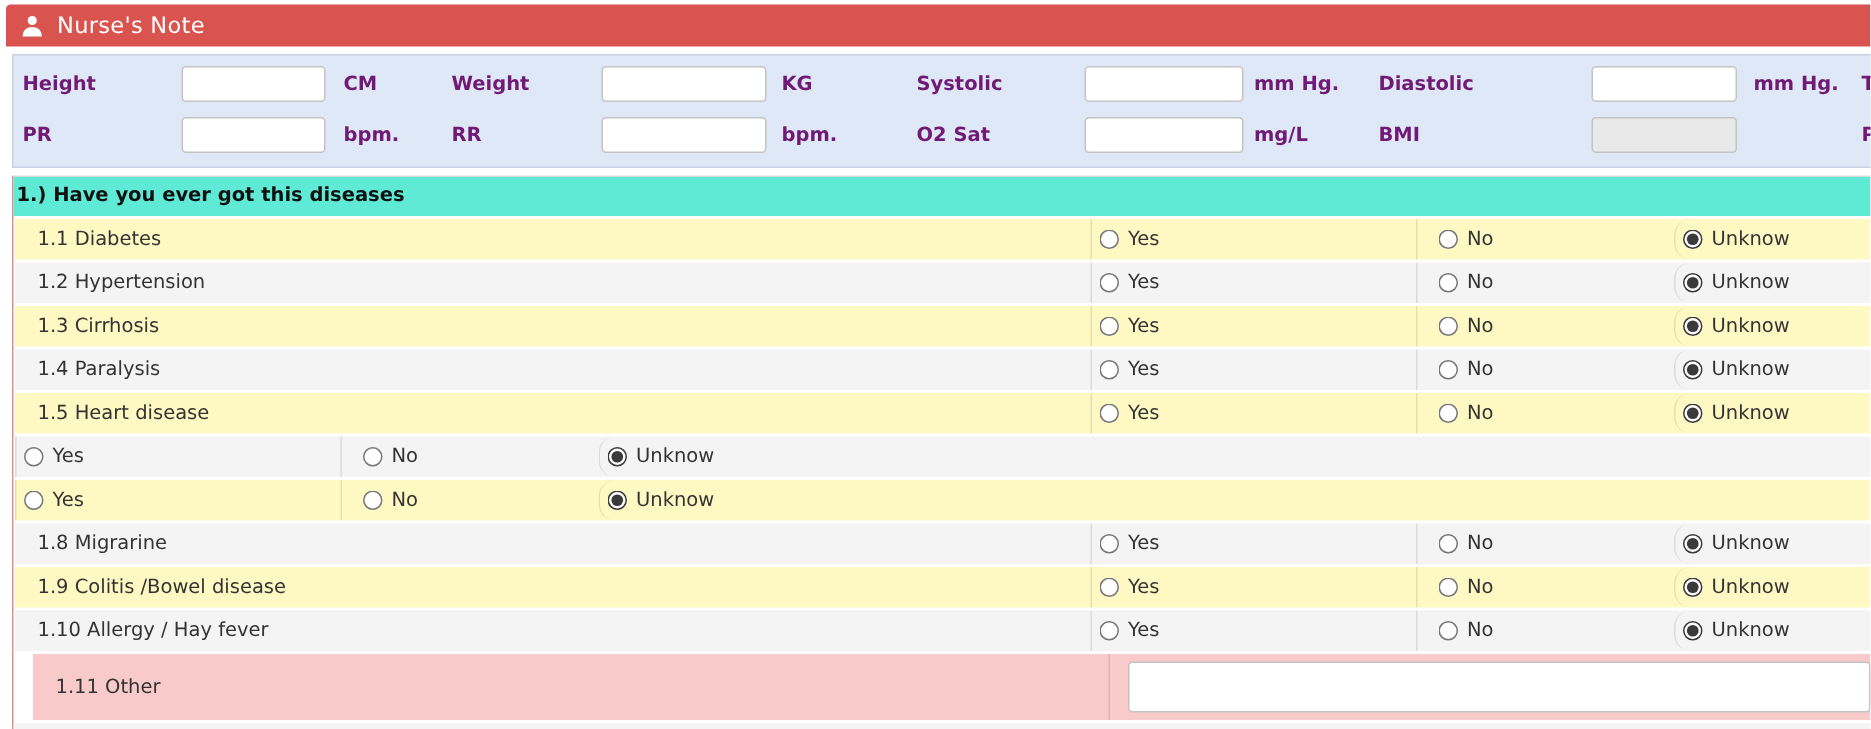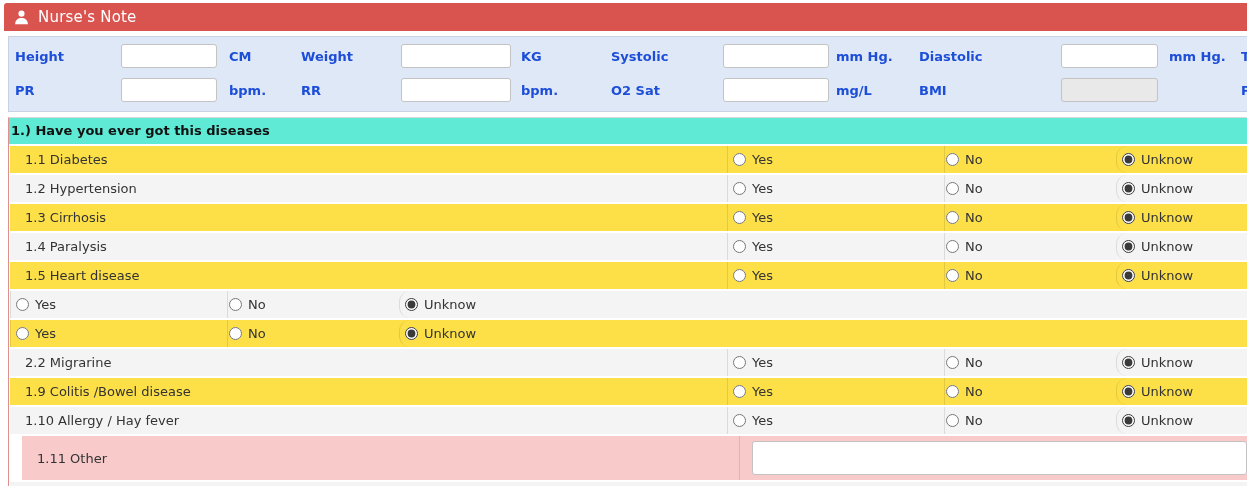--- a/index.html
+++ b/index.html
@@ -29,21 +29,21 @@
     position: absolute; left: 8px; top: 36px; width: 1245px; height: 76px;
     background: #dfe8f6;
     border: 1px solid #c8d2e4;
     box-sizing: border-box;
   }
   .v-row { position: absolute; left: 0; height: 26px; width: 100%; }
   .v-row.r1 { top: 7px; }
   .v-row.r2 { top: 41px; }
   .v-label, .v-unit {
     position: absolute; top: 0; line-height: 26px;
-    font-weight: bold; color: #1d4ed8; white-space: nowrap;
+    font-weight: bold; color: #701a75; white-space: nowrap;
   }
   .v-input {
     position: absolute; top: 0; height: 24px;
     border: 1px solid #c3c3c3; border-radius: 3px;
     background: #ffffff; box-sizing: border-box;
     padding: 0 6px; font-size: 13px; font-family: inherit;
   }
   .v-input:disabled { background: #e9e9e9; }
 
   
@@ -55,26 +55,26 @@
   }
   .q-title {
     height: 26px; line-height: 26px;
     font-weight: bold; color: #111;
     padding-left: 2px; background: #5eead4;
   }
   .q-row {
     height: 27px; margin-top: 2px; margin-left: 1px;
     display: flex; align-items: stretch;
   }
-  .q-row.pink { background: #fde047; }
+  .q-row.pink { background: #fef9c3; }
   .q-row.gray { background: #f4f4f4; }
   .q-cell { display: flex; align-items: center; box-sizing: border-box; }
   .q-cell.c-label { width: 717px; padding-left: 15px; }
   .q-cell.c-yes   { width: 217px; border-left: 1px solid rgba(0,0,0,0.10); padding-left: 5px; }
-  .q-cell.c-no    { width: 172px; border-left: 1px solid rgba(0,0,0,0.10); padding-left: 1px; align-items: center; }
+  .q-cell.c-no    { width: 172px; border-left: 1px solid rgba(0,0,0,0.10); padding-left: 14px; align-items: center; }
   .q-cell.c-unk   { flex: 1;      border-left: 1px solid rgba(0,0,0,0.10); padding-left: 5px; border-radius: 11px; }
   .q-cell label { display: flex; align-items: center; gap: 4px; cursor: pointer; }
   .q-cell input[type="radio"] {
     width: 13px; height: 13px; margin: 0 2px 0 0;
     accent-color: #3a3a3a;
   }
   .q-other {
     height: 44px; margin-top: 2px; margin-left: 13px;
     background: #f8caca; display: flex; align-items: center;
   }
@@ -282,21 +282,21 @@
             </label>
           </div>
           <div class="q-cell c-unk">
             <label>
               <input type="radio" name="disease-6" checked="" style="">
               <span>Unknow</span>
             </label>
           </div>
         </div>
         <div class="q-row gray">
-          <div class="q-cell c-label">2.2 Migrarine</div>
+          <div class="q-cell c-label">1.8 Migrarine</div>
           <div class="q-cell c-yes">
             <label>
               <input type="radio" name="disease-7" style="">
               <span>Yes</span>
             </label>
           </div>
           <div class="q-cell c-no">
             <label>
               <input type="radio" name="disease-7" style="">
               <span>No</span>

